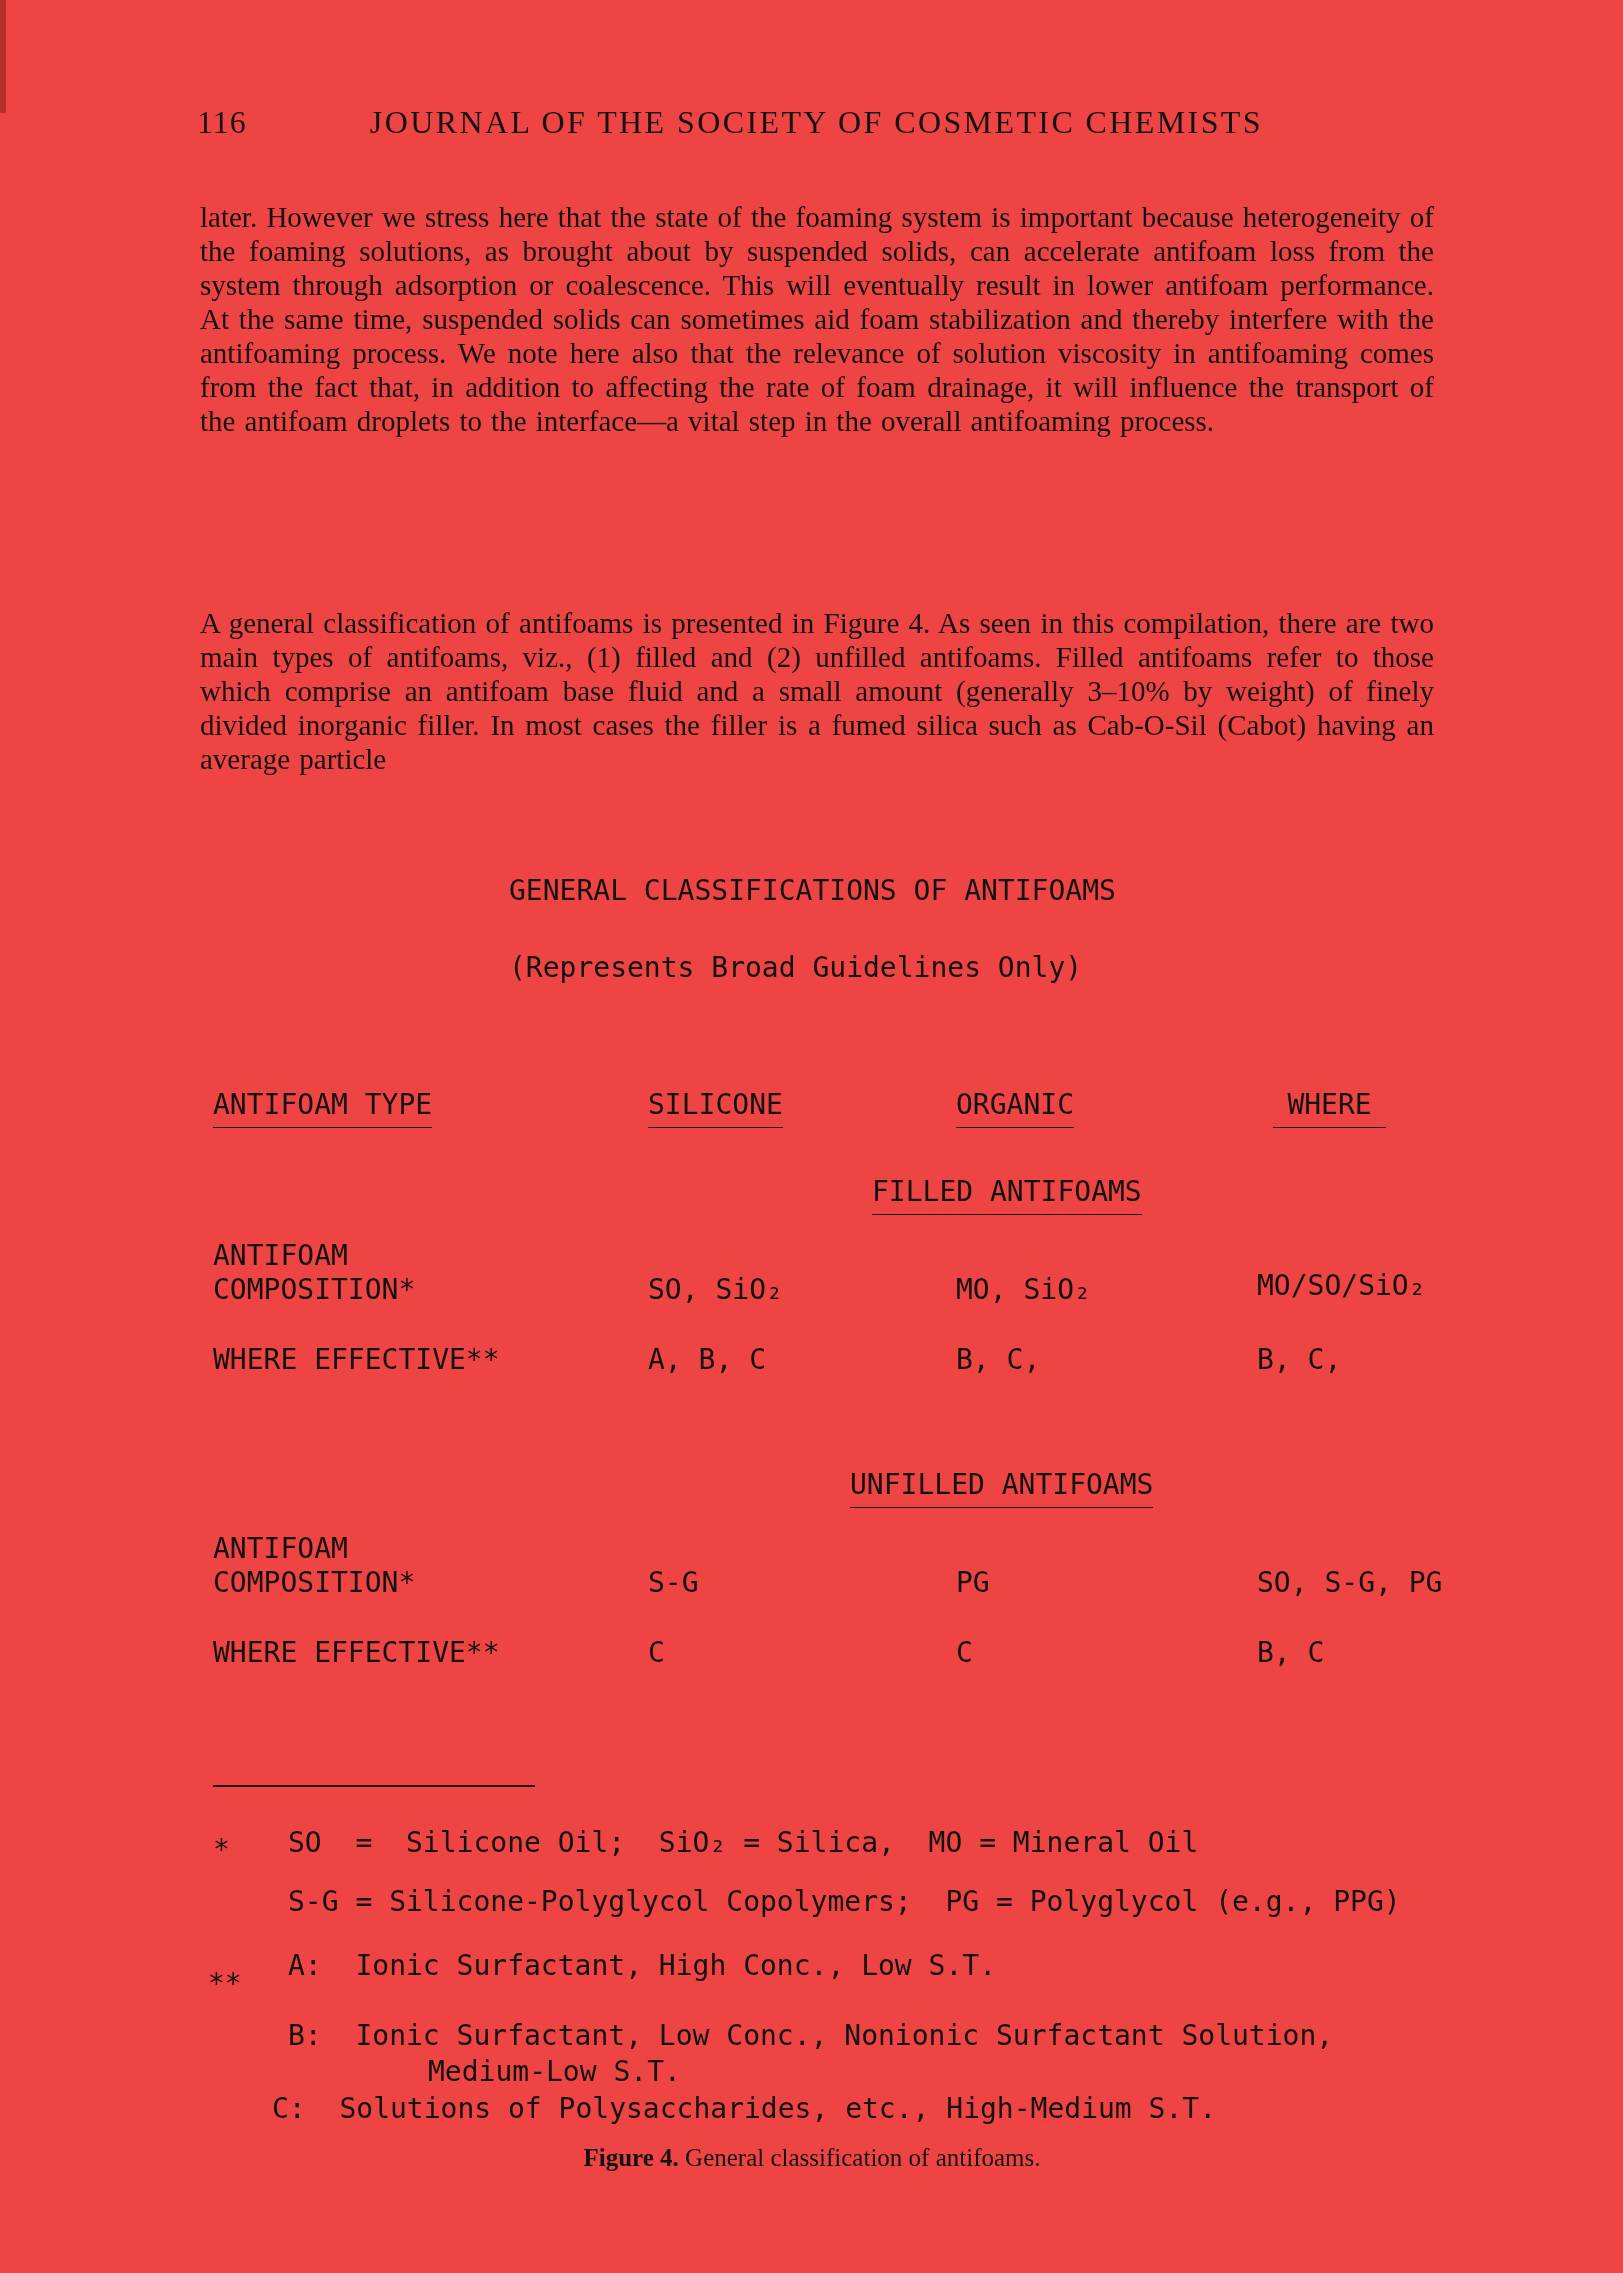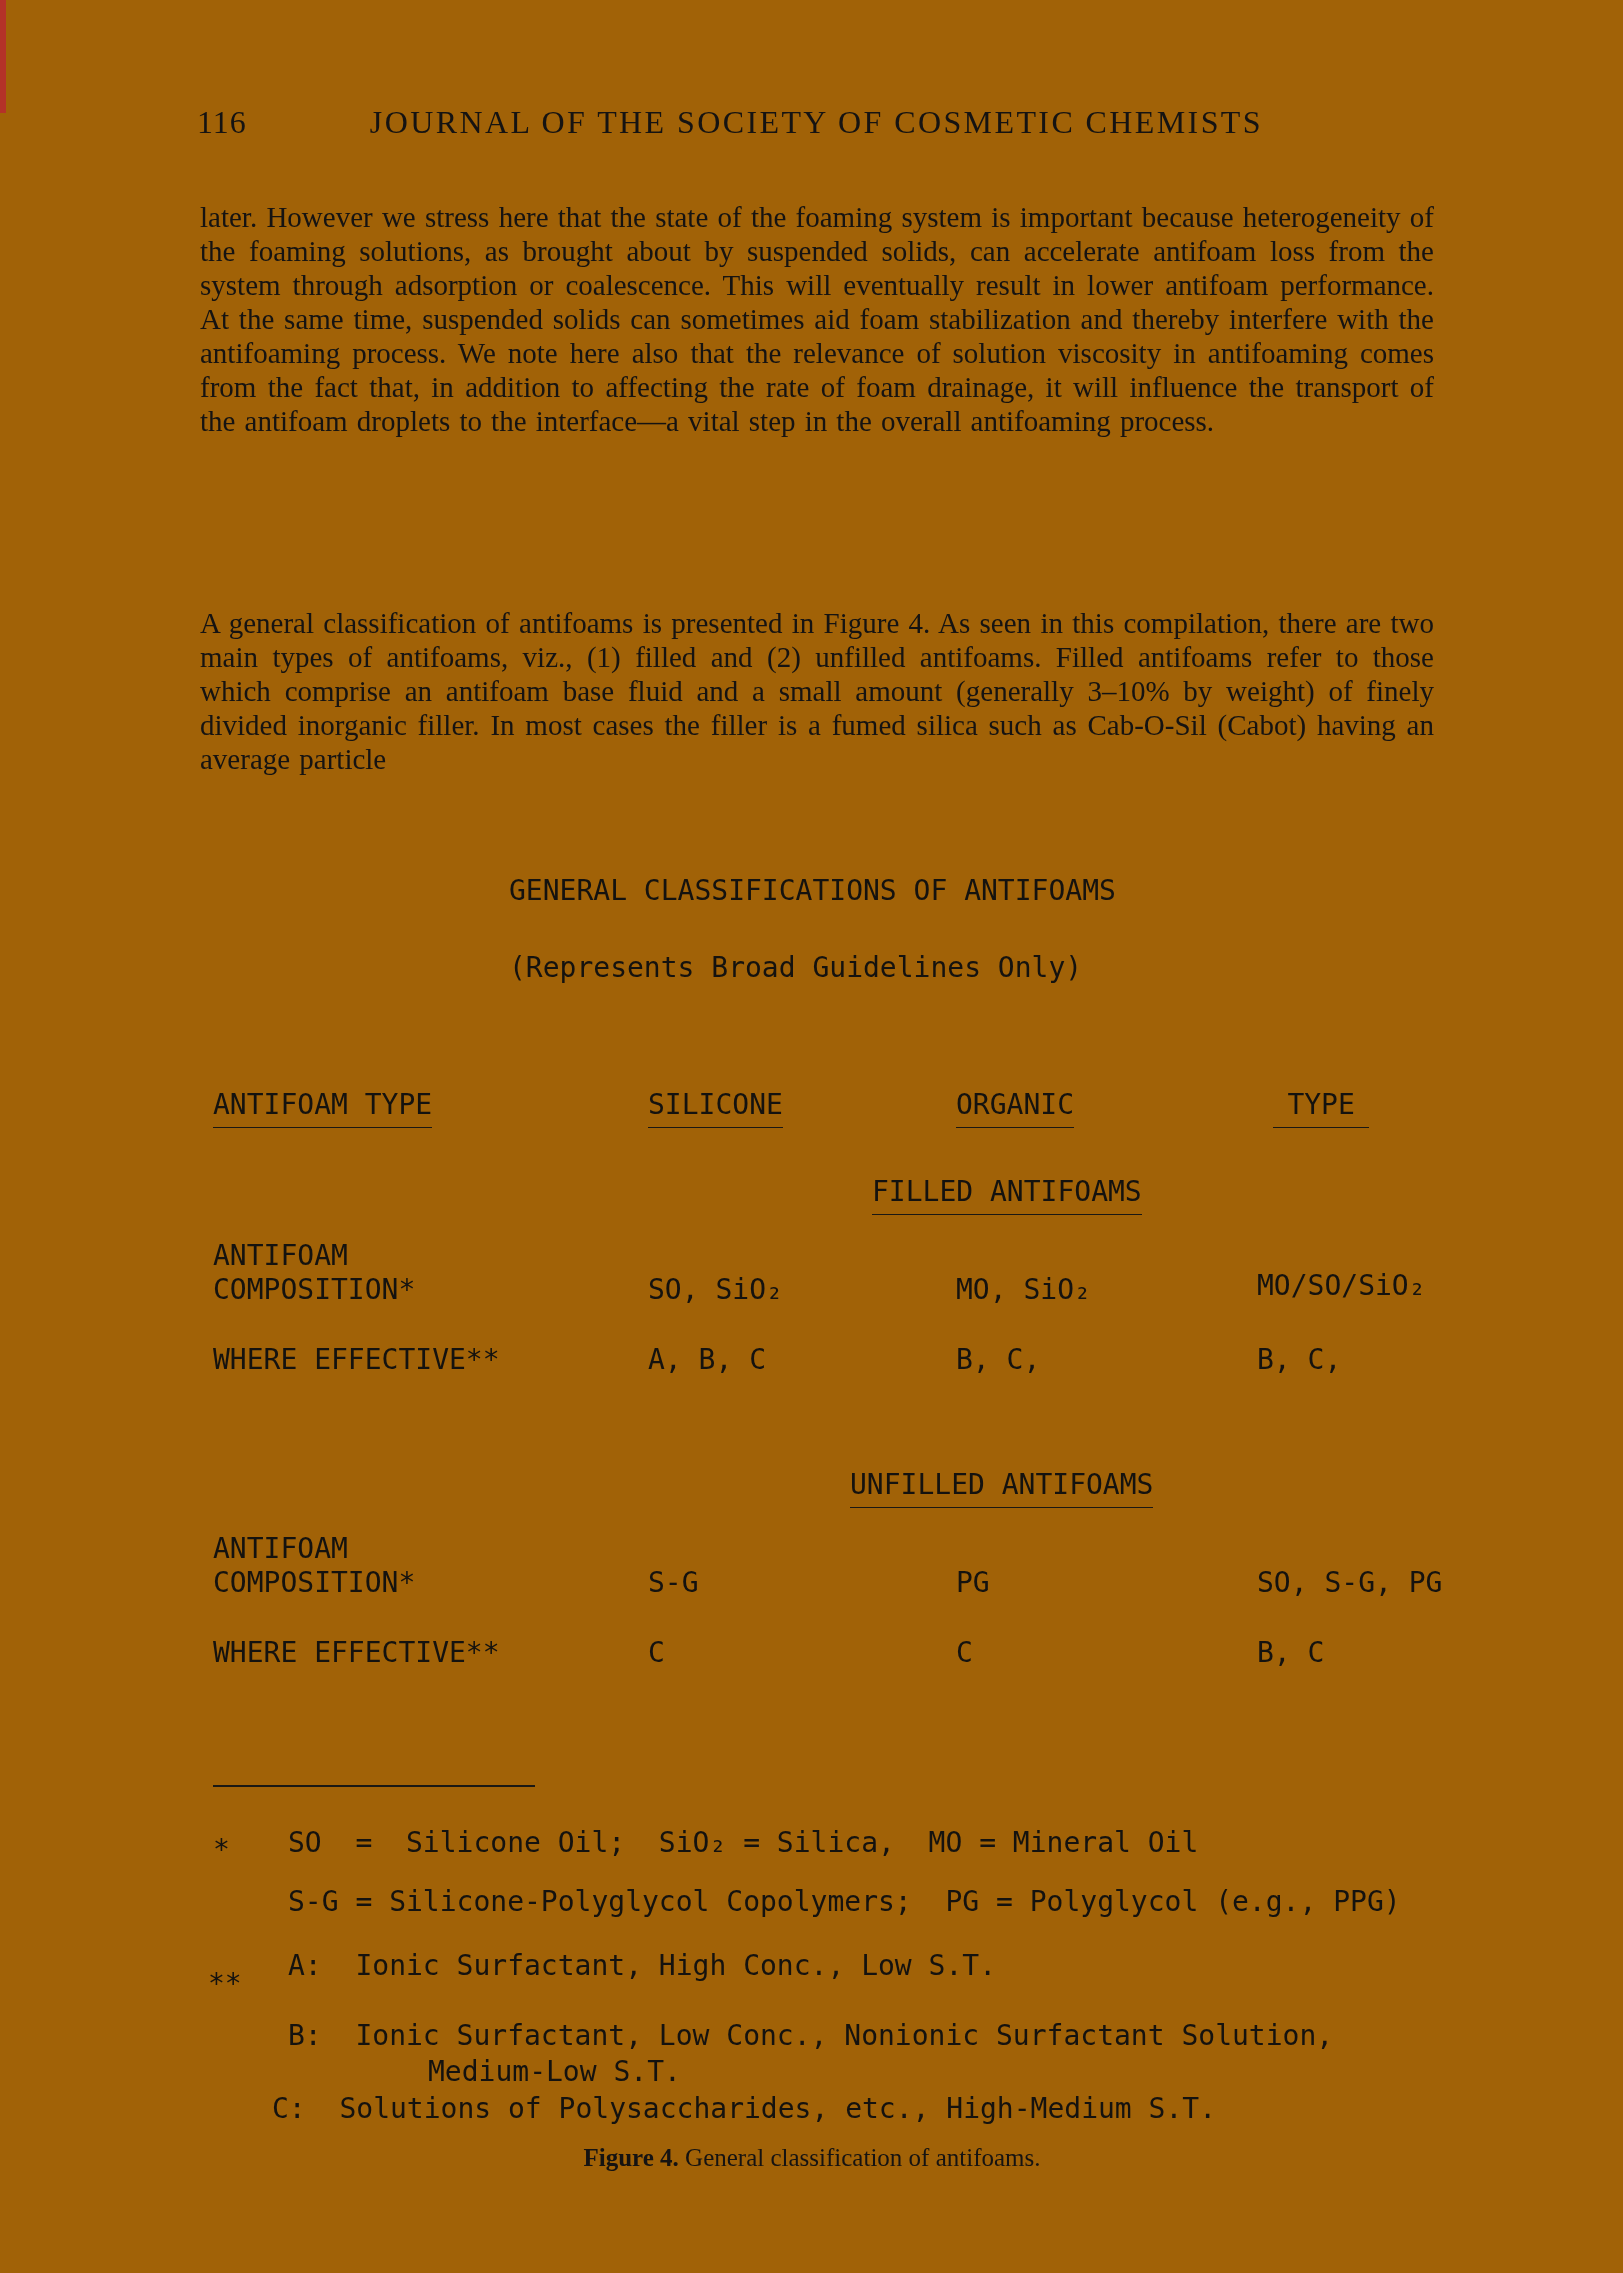--- a/index.html
+++ b/index.html
@@ -5,21 +5,21 @@
   html, body { margin: 0; padding: 0; }
   body {
     background: #e8e6e0;
     font-family: "Liberation Serif", "DejaVu Serif", serif;
   }
   .page {
     position: relative;
     width: 1624px;
     height: 2274px;
     margin: 0 auto;
-    background: #a16207;
+    background: #ef4444;
     color: #151312;
     overflow: hidden;
   }
   .scan-artifact {
     position: absolute;
     left: 0; top: 0;
     width: 5.8px; height: 113px;
     background: #b43228;
   }
   .page-header {
@@ -93,21 +93,21 @@
   <p class="body-para p2">A general classification of antifoams is presented in Figure 4. As seen in this compilation, there are two main types of antifoams, viz., (1) filled and (2) unfilled antifoams. Filled antifoams refer to those which comprise an antifoam base fluid and a small amount (generally 3–10% by weight) of finely divided inorganic filler. In most cases the filler is a fumed silica such as Cab-O-Sil (Cabot) having an average particle</p>
 
   <div class="figure">
 
     <div class="mono" style="left:509px; top:106px;">(Represents Broad Guidelines Only)</div>
     <div class="mono" style="left:509px; top:29px;">GENERAL CLASSIFICATIONS OF ANTIFOAMS</div>
 
     <div class="mono u" style="left:213px; top:243px;">ANTIFOAM TYPE</div>
     <div class="mono u" style="left:648px; top:243px;">SILICONE</div>
     <div class="mono u" style="left:956px; top:243px;">ORGANIC</div>
-    <div class="mono u u-wide" style="left:1273px; top:243px;">TYPE</div>
+    <div class="mono u u-wide" style="left:1273px; top:243px;">WHERE</div>
 
     <div class="mono u" style="left:872px; top:330px;">FILLED ANTIFOAMS</div>
 
     <div class="mono" style="left:213px; top:394px;">ANTIFOAM</div>
     <div class="mono" style="left:213px; top:428px;">COMPOSITION*</div>
     <div class="mono" style="left:648px; top:428px;">SO, SiO₂</div>
     <div class="mono" style="left:956px; top:428px;">MO, SiO₂</div>
     <div class="mono" style="left:1257px; top:424px;">MO/SO/SiO₂</div>
 
     <div class="mono" style="left:213px; top:498px;">WHERE EFFECTIVE**</div>

